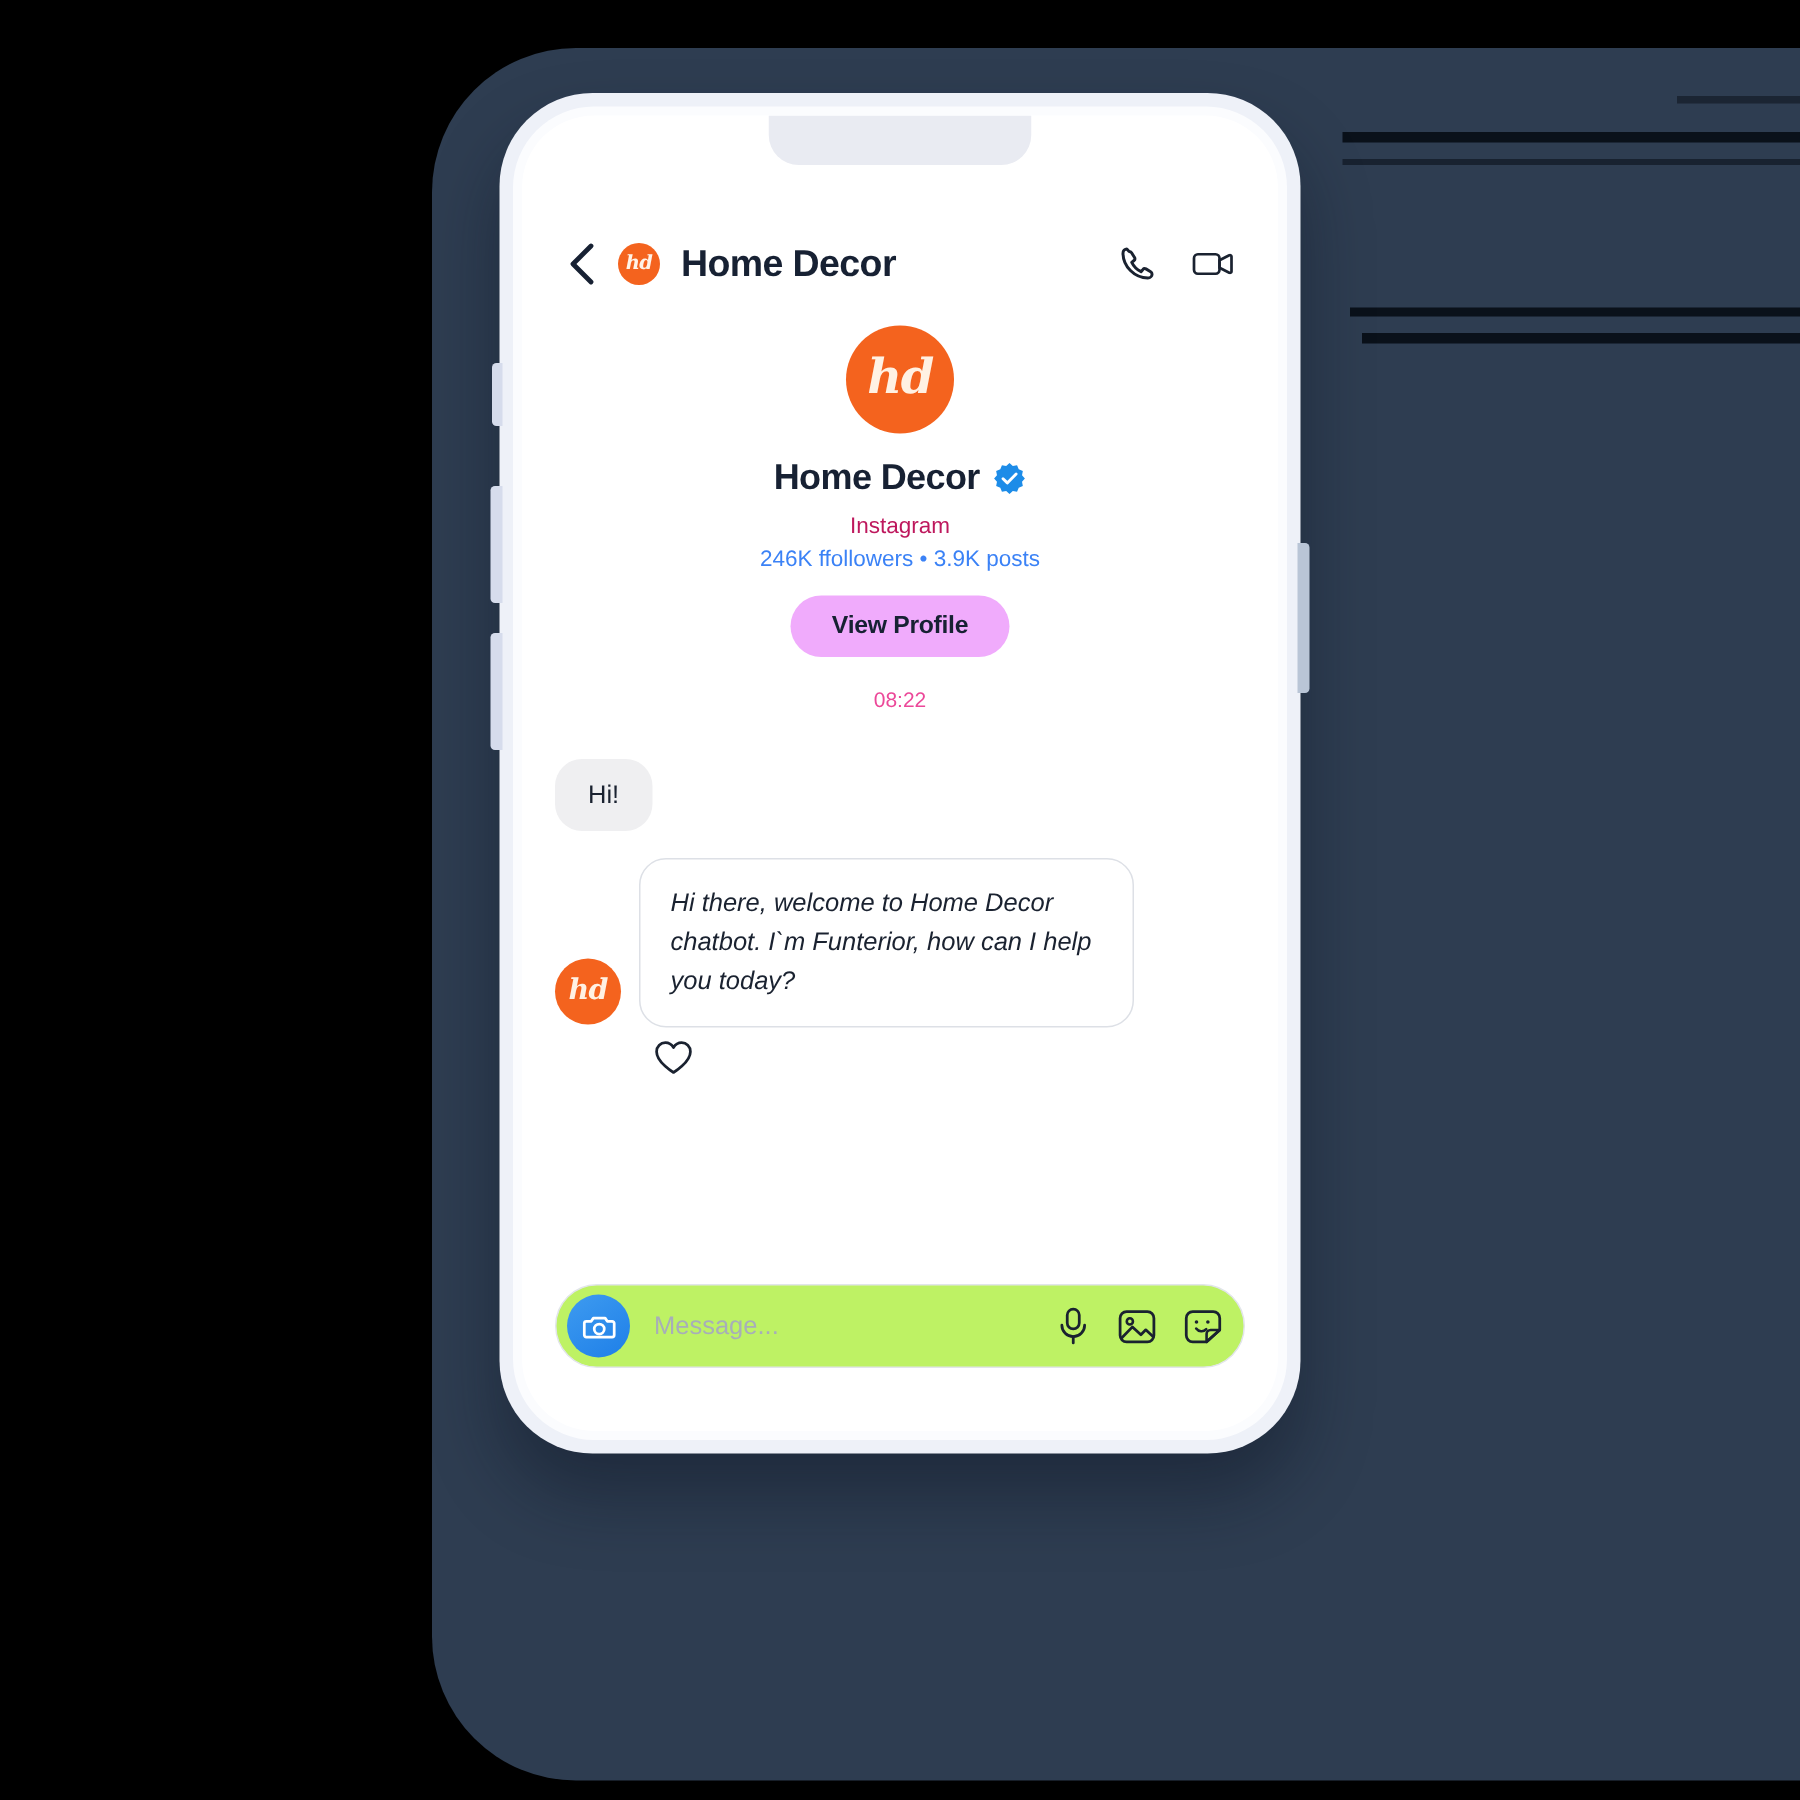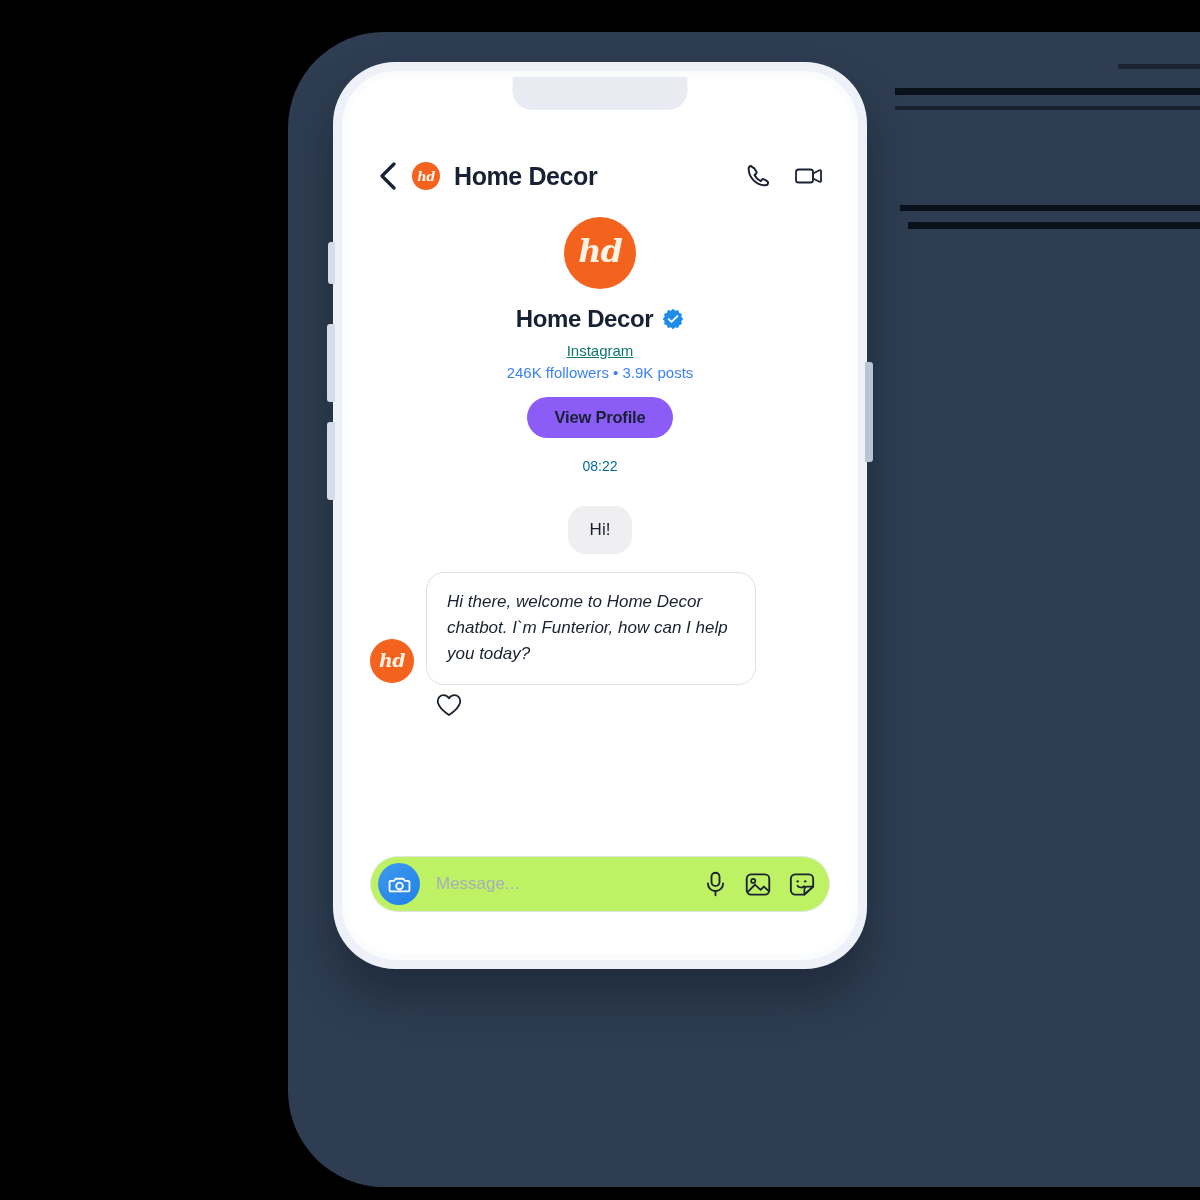--- a/index.html
+++ b/index.html
@@ -130,39 +130,39 @@
   .big-avatar span {
     color: #FFF1E3; font-size: 32px; font-style: italic; font-weight: 700;
     font-family: "DejaVu Serif", serif; letter-spacing: -1px;
     transform: translateY(-2px);
   }
   .pname-row {
     margin-top: 16px;
     display: flex; align-items: center; justify-content: center; gap: 9px;
   }
   .pname { font-size: 24px; font-weight: 700; color: #172133; letter-spacing: -.4px; }
-  .platform { margin-top: 9px; font-size: 15px; color: #0f766e; text-decoration: underline; }
+  .platform { margin-top: 9px; font-size: 15px; color: #be185d; }
   .stats { margin-top: 5px; font-size: 15px; color: #3b82f6; }
   .view-profile {
     display: inline-block;
     margin-top: 16px;
     padding: 11px 28px;
-    background: #8b5cf6;
+    background: #f0abfc;
     border: none; border-radius: 22px;
     font-family: inherit;
     font-size: 16.5px; font-weight: 700; color: #172133;
     letter-spacing: -.2px;
     cursor: pointer;
   }
-  .timestamp { margin-top: 20px; font-size: 14px; color: #0369a1; }
+  .timestamp { margin-top: 20px; font-size: 14px; color: #ec4899; }
 
   
   .messages { padding: 16px 22px 0 22px; }
 
-  .row-out { display: flex; justify-content: center; margin-top: 16px; }
+  .row-out { display: flex; justify-content: flex-start; margin-top: 16px; }
   .bubble-out {
     background: #EFEFF1;
     border-radius: 18px;
     padding: 14px 22px;
     font-size: 17px; color: #1A2230;
     max-width: 70%;
   }
 
   .row-in { display: flex; align-items: flex-end; margin-top: 18px; }
   .msg-avatar {

